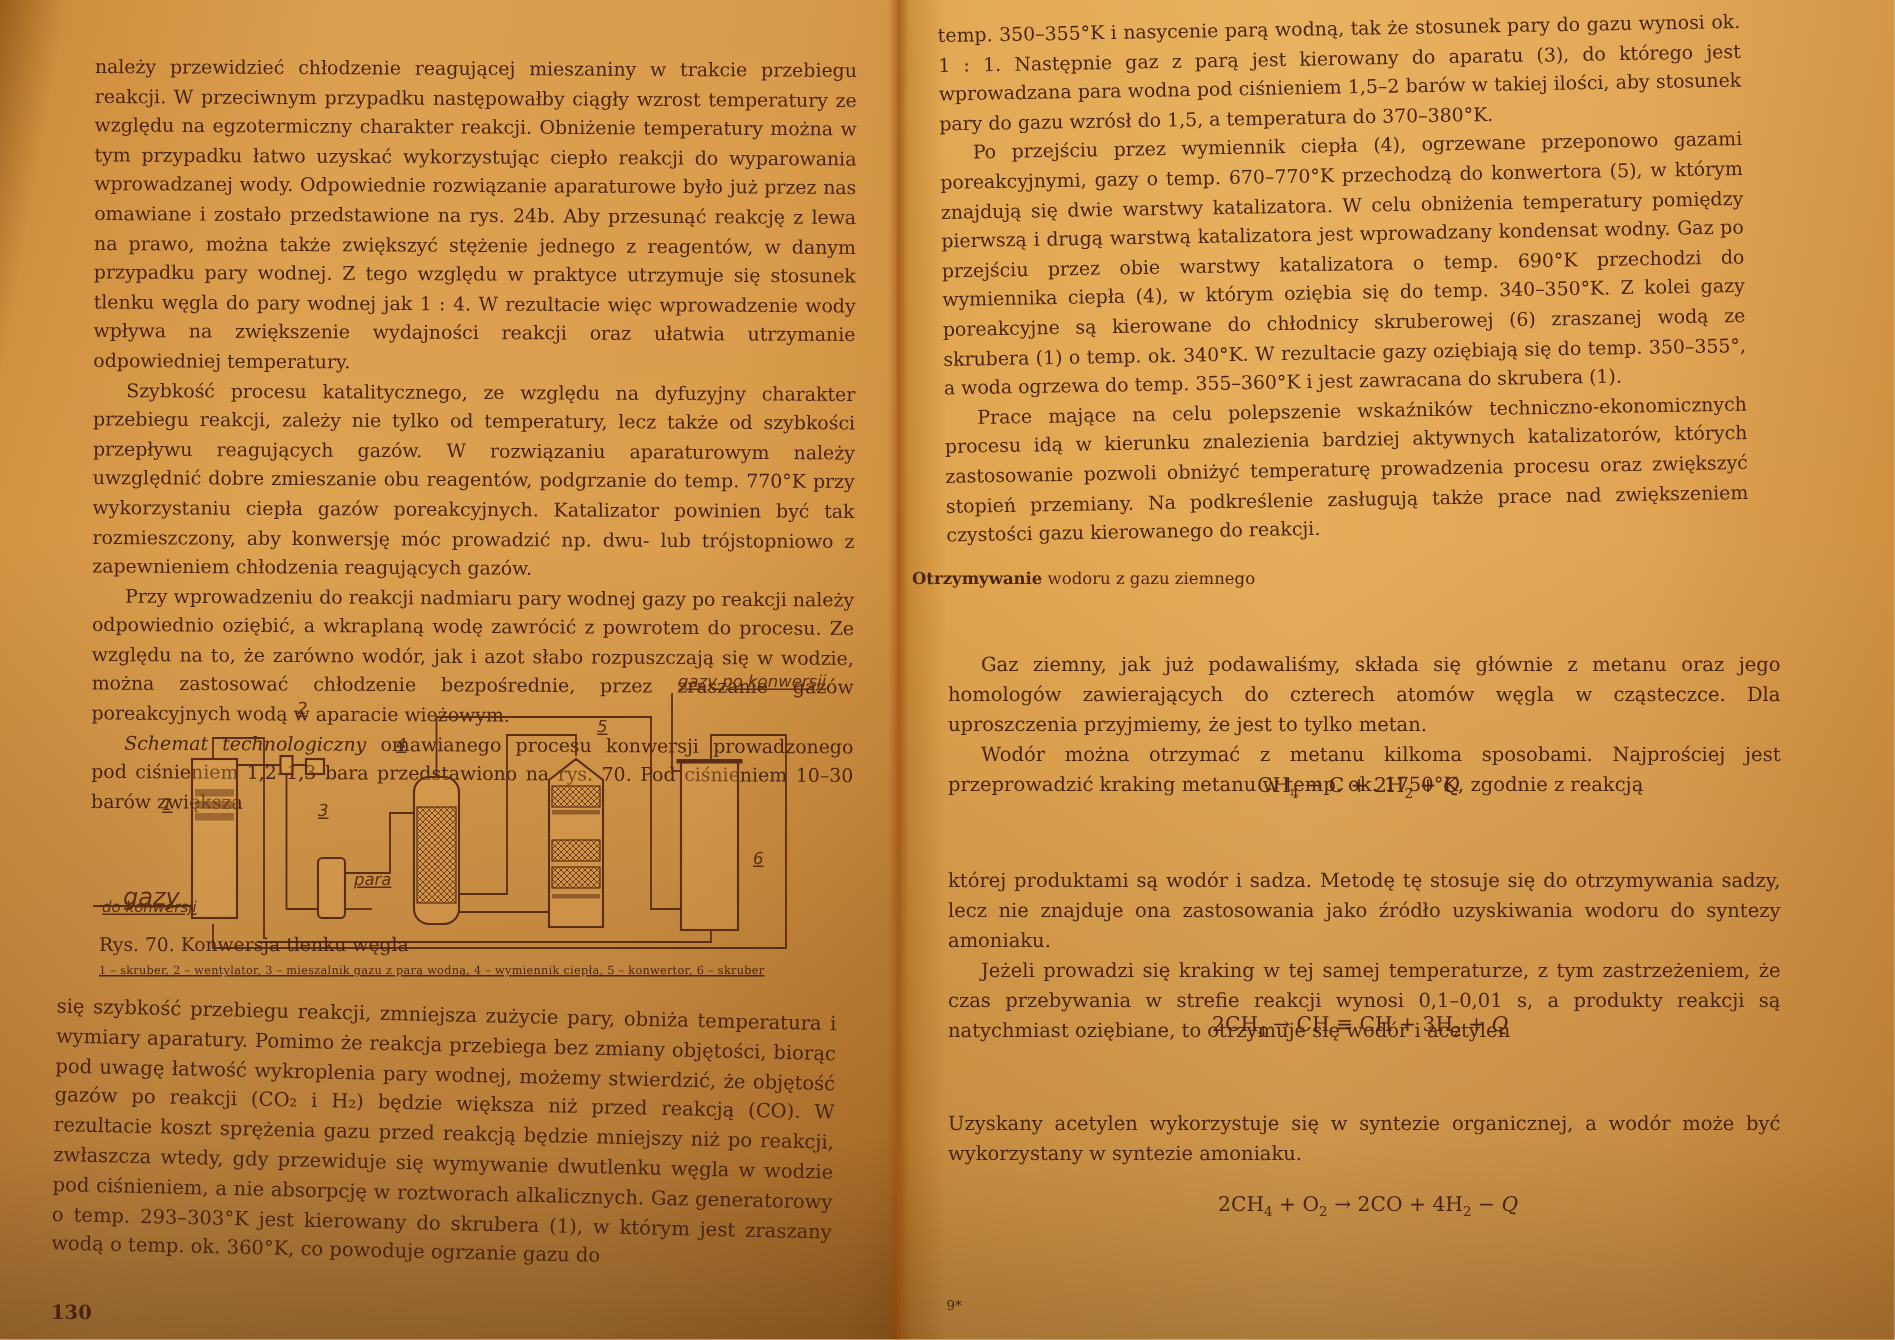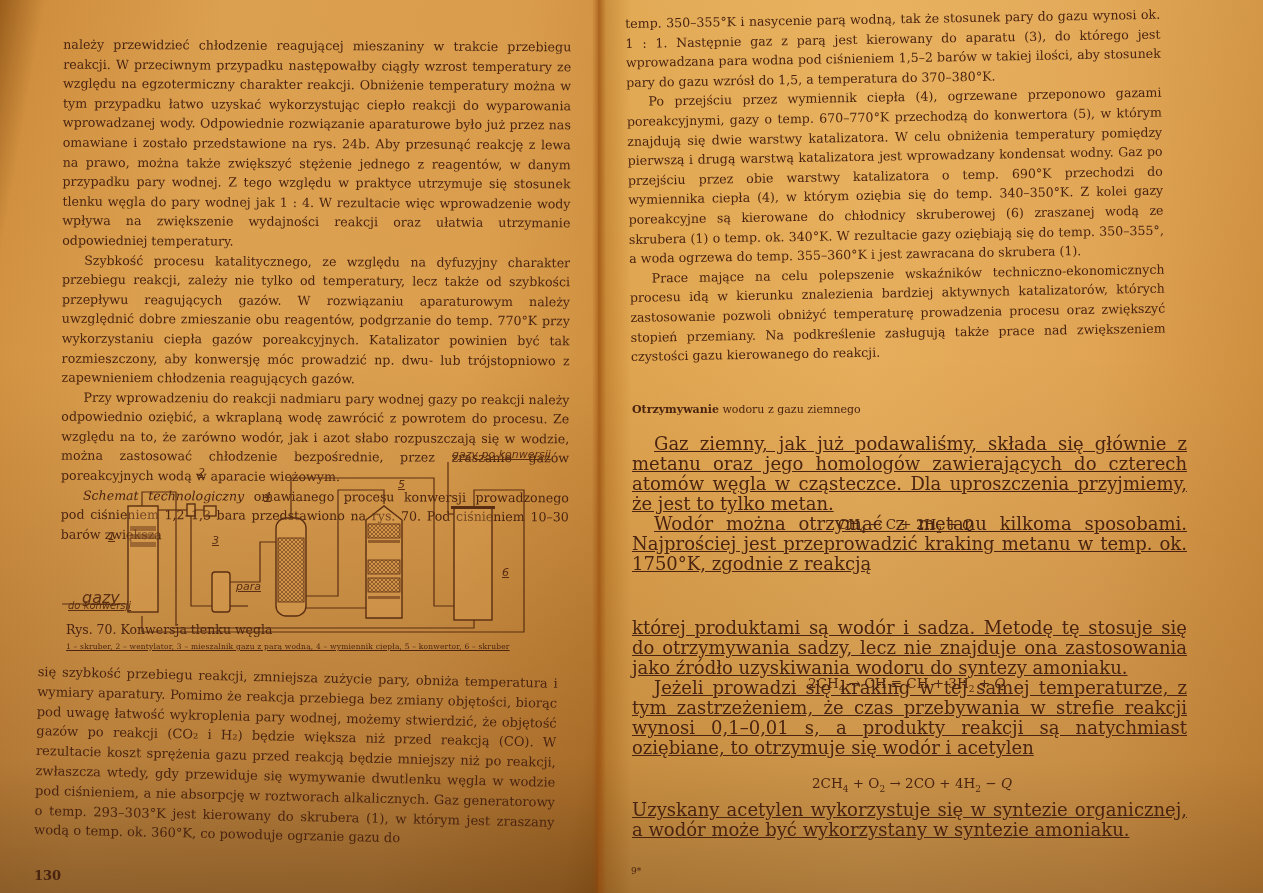--- a/index.html
+++ b/index.html
@@ -38,23 +38,23 @@
   }
   .text {
     position:absolute; font-size:12.6px; line-height:19.6px; text-align:justify;
     z-index:2;
   }
   .text p { margin:0; text-indent:22px; }
   .text p.noindent { text-indent:0; }
   #left-text-top { left:62px; top:36px; width:508px; transform: rotate(0.3deg); }
   #left-text-bottom { left:38px; top:662px; width:520px; transform: rotate(1.3deg); transform-origin:left top; font-size:13px; line-height:19.8px; }
   #right-text-top { left:625px; top:14px; width:535px; transform: rotate(-1.0deg); transform-origin:left top; }
-  #right-text-mid { left:632px; top:434px; width:555px; font-size:18px; line-height:20px;text-decoration:underline; }
+  #right-text-mid { left:632px; top:434px; width:555px; font-size:13px; line-height:20px; }
   .section-heading {
-    position:absolute; left:632px; top:379px; font-size:11px; z-index:2;margin-top:24px;
+    position:absolute; left:608px; top:379px; font-size:11px; z-index:2;
   }
   .section-heading b { font-weight:bold; }
   .equation {
     position:absolute; font-size:13.5px; z-index:2; white-space:nowrap;
   }
   .equation sub { font-size:9px; }
   .equation i { font-style:italic; }
   .page-number { position:absolute; font-weight:bold; font-size:13px; z-index:2;margin-top:40px; }
   .signature { position:absolute; font-size:9px; z-index:2; }
   .figure { position:absolute; left:62px; top:448px; width:512px; height:190px; z-index:2; }
@@ -161,18 +161,18 @@
   <p class="noindent">Uzyskany acetylen wykorzystuje się w syntezie organicznej, a wodór może być wykorzystany w syntezie amoniaku.</p>
   <div style="height:42px"></div>
 </div>
 
 <div class="equation" style="left:838px;top:516px">
   <span>CH</span><sub>4</sub><span> → </span><span>C + 2H</span><sub>2</sub><span> + </span><i>Q</i>
 </div>
 <div class="equation" style="left:808px;top:675px">
   <span>2CH</span><sub>4</sub><span> → </span><span>CH ≡ CH + 3H</span><sub>2</sub><span> + </span><i>Q</i>
 </div>
-<div class="equation" style="left:812px;top:775px">
+<div class="equation" style="left:812px;top:795px">
   <span>2CH</span><sub>4</sub><span> + O</span><sub>2</sub><span> → </span><span>2CO + 4H</span><sub>2</sub><span> − </span><i>Q</i>
 </div>
 
 <div class="signature" style="left:631px;top:866px">9*</div>
 <div class="page-number" style="left:1180px;top:862px">154</div>
 
 </body></html>

